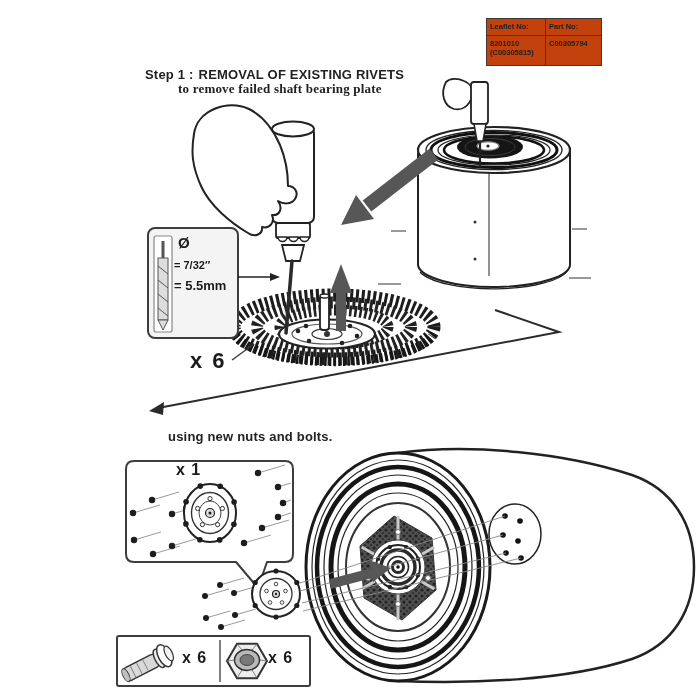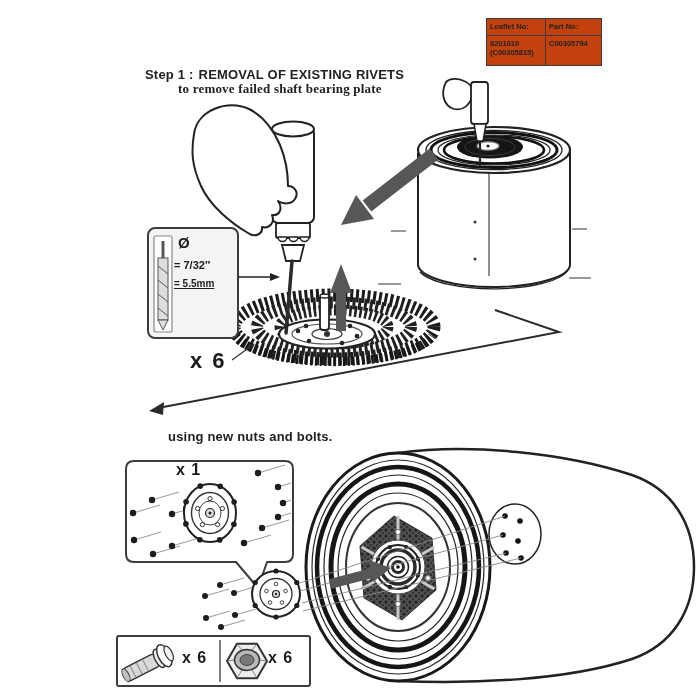--- a/index.html
+++ b/index.html
@@ -11,21 +11,21 @@
   .title{left:145px;top:12px;font-size:17.5px;font-weight:800;letter-spacing:.6px;line-height:21px;color:#1b1b1b;}
   .step-line{font-size:13px;font-weight:bold;letter-spacing:.2px;color:#222;text-align:center;}
   .s1-line{left:145px;top:67px;}
   .s1-sub{left:178px;top:81px;font-family:Liberation Serif, serif;}
   .s2-line{left:125px;top:421px;}
   .s2-sub{left:168px;top:429px;}
   .step-title{margin-left:5px;}
 
   .dia-symbol{left:178px;top:234px;font-size:15px;font-weight:bold;}
   .dia-line1{left:174px;top:259px;font-size:11px;font-weight:bold;}
-  .dia-line2{left:174px;top:278px;font-size:10px;font-weight:bold;text-decoration:underline;}
+  .dia-line2{left:174px;top:278px;font-size:13px;font-weight:bold;}
 
   .x6-step1{left:190px;top:348px;font-size:22px;font-weight:800;letter-spacing:2px;}
   .x1-step2{left:176px;top:461px;font-size:16px;font-weight:800;letter-spacing:1px;}
   .x6-bolt{left:182px;top:649px;font-size:16px;font-weight:800;letter-spacing:1px;}
   .x6-nut{left:268px;top:649px;font-size:16px;font-weight:800;letter-spacing:1px;}
 
   .info-table{position:absolute;left:486px;top:18px;width:114px;border:1.6px solid #3a3a3a;
               display:grid;grid-template-columns:59px 1fr;font-size:7.5px;font-weight:bold;color:#222;background:#c2410c;}
   .it-cell{padding:2px 3px;border-bottom:1.2px solid #3a3a3a;border-right:1.2px solid #3a3a3a;height:12px;line-height:6.5px;display:flex;align-items:center;}
   .it-cell.no-r{border-right:none;}

